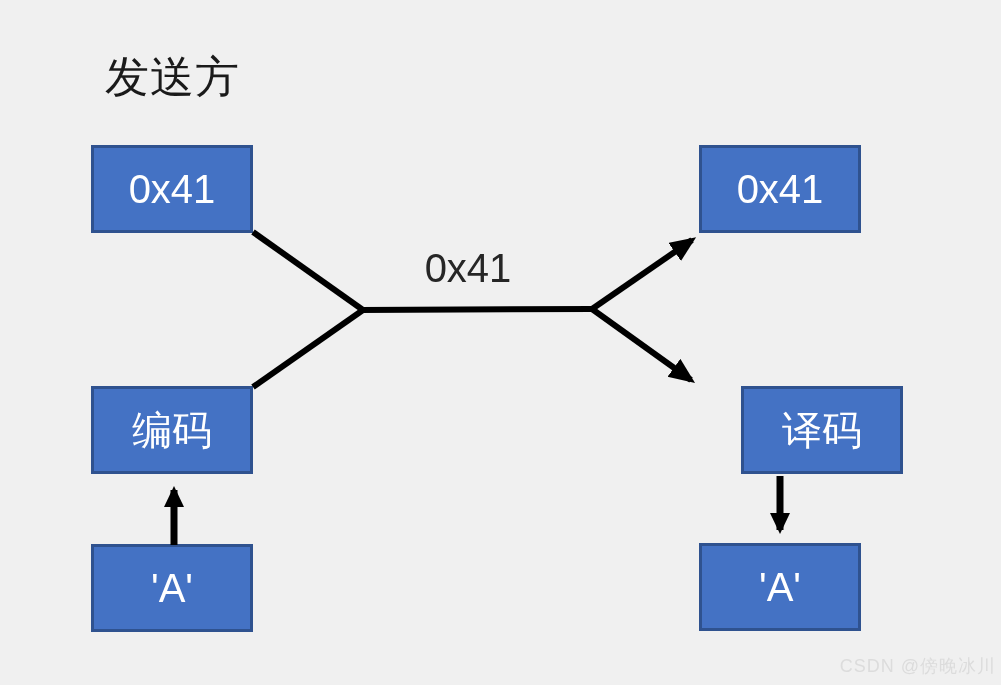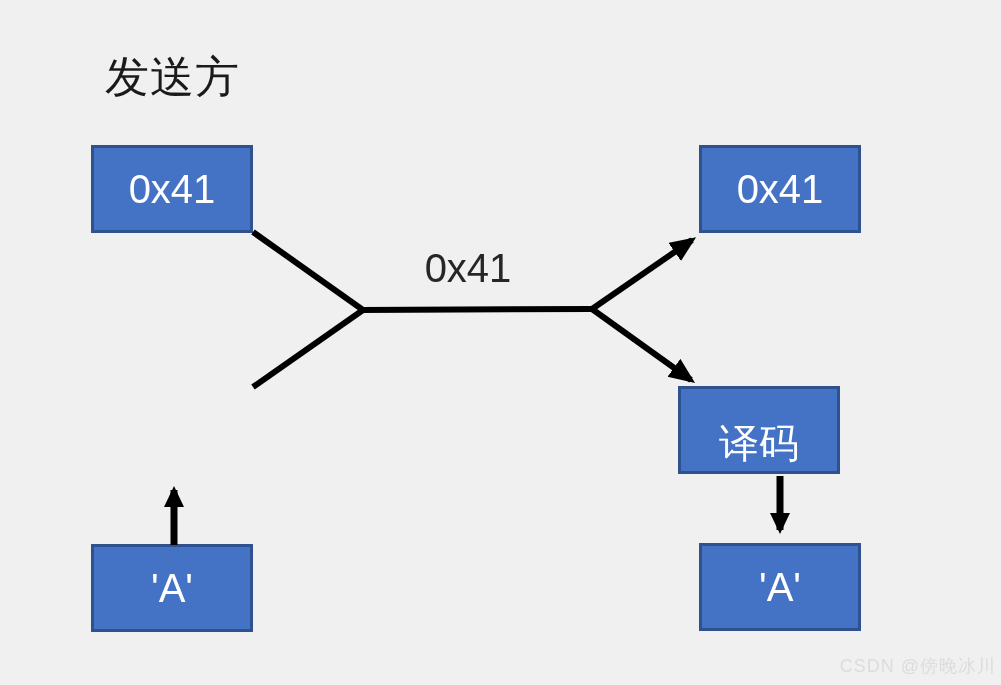--- a/index.html
+++ b/index.html
@@ -35,21 +35,21 @@
     display: flex;
     align-items: center;
     justify-content: center;
     color: #ffffff;
     font-size: 40px;
     z-index: 2;
   }
   .box.sender-hex    { left: 91px;  top: 145px; }
   .box.receiver-hex  { left: 699px; top: 145px; }
   .box.encode        { left: 91px;  top: 386px; }
-  .box.decode        { left: 678px; top: 386px; align-items: flex-end; }
+  .box.decode        { left: 741px; top: 386px; }
   .box.sender-char   { left: 91px;  top: 544px; }
   .box.receiver-char { left: 699px; top: 543px; }
   .channel-label {
     position: absolute;
     left: 398px;
     top: 246px;
     width: 140px;
     text-align: center;
     color: #262626;
     font-size: 40px;
@@ -88,20 +88,23 @@
 
 
   <div class="box sender-hex">
     <span>0x41</span>
   </div>
 
   <div class="box receiver-hex">
     <span>0x41</span>
   </div>
 
+  <div class="box encode">
+    <span>编码</span>
+  </div>
 
   <div class="box decode">
     <span>译码</span>
   </div>
 
   <div class="box sender-char">
     <span>'A'</span>
   </div>
 
   <div class="box receiver-char">

